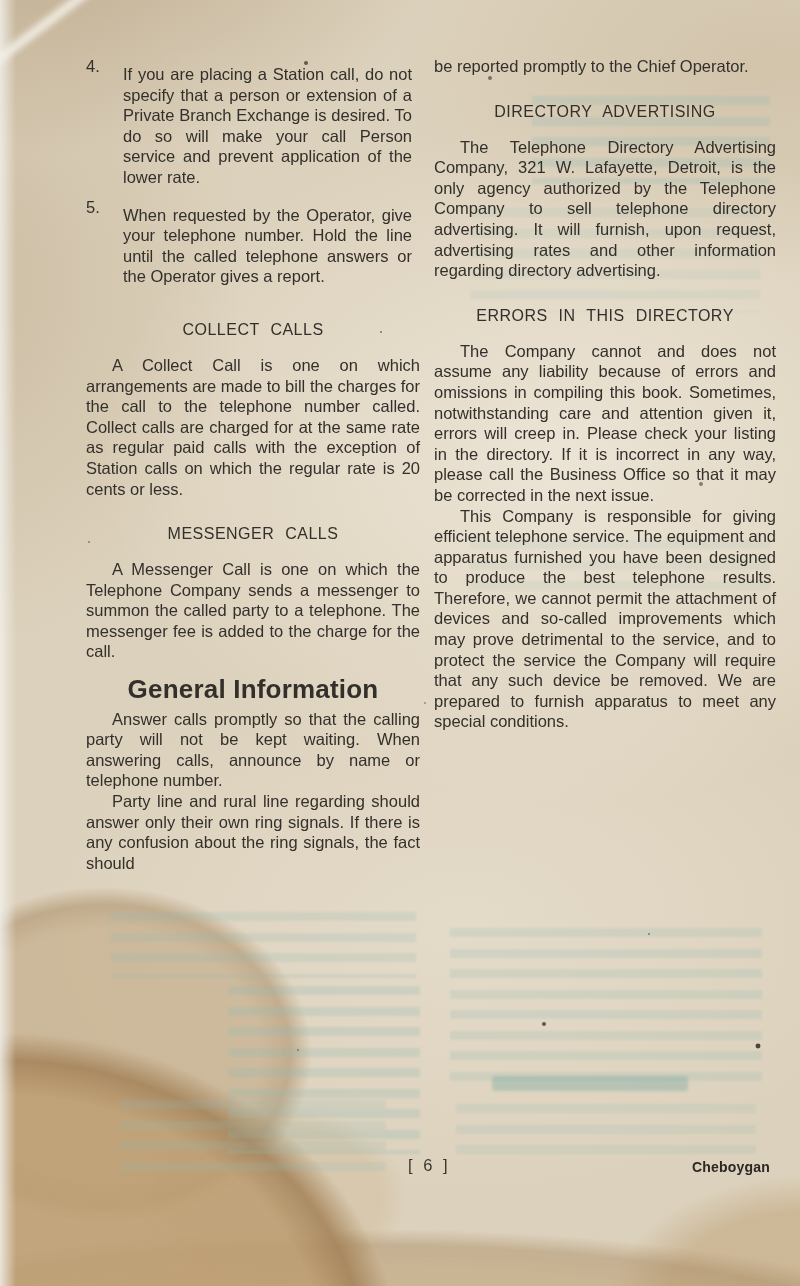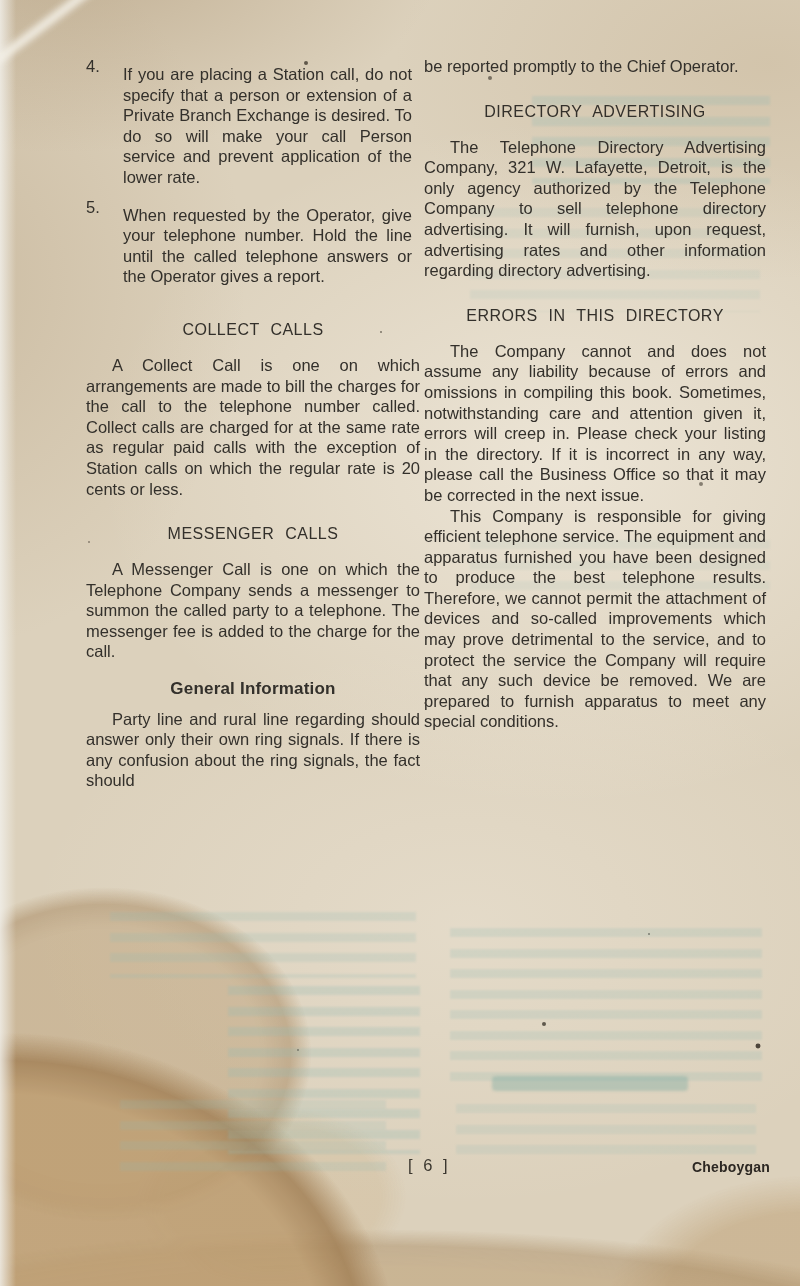--- a/index.html
+++ b/index.html
@@ -51,32 +51,32 @@
     position:absolute;pointer-events:none;filter:blur(1.3px);
     background:repeating-linear-gradient(180deg, rgba(146,187,180,0.26) 0 9px, rgba(146,187,180,0) 9px 20.5px);
   }
   .ghost-strong{
     position:absolute;pointer-events:none;filter:blur(1.6px);border-radius:4px;
     background:rgba(118,168,160,0.38);
   }
   
   .col{position:absolute;top:56px;font-size:16.5px;line-height:20.6px;text-align:justify;}
   .col-left{left:86px;width:334px;}
-  .col-right{left:424px;width:342px;}
+  .col-right{left:434px;width:342px;}
   .list-item{display:flex;margin:0 0 1px 0;}
   .list-item .num{flex:0 0 29px;}
   .list-item .li-text{flex:1;margin:8px;text-align:justify;}
   p.para{margin:0;text-indent:26px;}
   p.cont{margin:0;text-indent:0;}
   h2.sect{
     font-size:16px;font-weight:400;letter-spacing:0.5px;word-spacing:6px;
     text-align:center;margin:24px 0 14px 0;white-space:pre-line;line-height:22px;
   }
   h2.gen{
-    font-size:17px;font-weight:700;letter-spacing:0.2px;
+    font-size:26px;font-weight:700;letter-spacing:0.2px;
     text-align:center;margin:17px 0 9px 0;
   }
   .footer-num{
     position:absolute;left:408px;top:1156px;font-size:16.5px;letter-spacing:3px;color:#3b372f;
   }
   .footer-edition{
     position:absolute;left:692px;top:1159px;font-size:14px;font-weight:700;color:#2c2722;letter-spacing:0.2px;
   }
 </style>
 </head>
@@ -109,20 +109,21 @@
       <p class="li-text">When requested by the Operator, give your telephone number.  Hold the line until the called telephone answers or the Operator gives a report.</p>
     </div>
 
     <h2 class="sect">COLLECT CALLS</h2>
     <p class="para">A Collect Call is one on which arrangements are made to bill the charges for the call to the telephone number called.  Collect calls are charged for at the same rate as regular paid calls with the exception of Station calls on which the regular rate is 20 cents or less.</p>
 
     <h2 class="sect">MESSENGER CALLS</h2>
     <p class="para">A Messenger Call is one on which the Telephone Company sends a messenger to summon the called party to a telephone.  The messenger fee is added to the charge for the call.</p>
 
     <h2 class="gen">General Information</h2>
+    <p class="para">Answer calls promptly so that the calling party will not be kept waiting. When answering calls, announce by name or telephone number.</p>
     <p class="para">Party line and rural line regarding should answer only their own ring signals.  If there is any confusion about the ring signals, the fact should</p>
   </div>
 
   <div class="col col-right">
     <p class="cont">be reported promptly to the Chief Operator.</p>
 
     <h2 class="sect">DIRECTORY ADVERTISING</h2>
     <p class="para">The Telephone Directory Advertising Company, 321 W. Lafayette, Detroit, is the only agency authorized by the Telephone Company to sell telephone directory advertising.  It will furnish, upon request, advertising rates and other information regarding directory advertising.</p>
 
     <h2 class="sect">ERRORS IN THIS DIRECTORY</h2>

